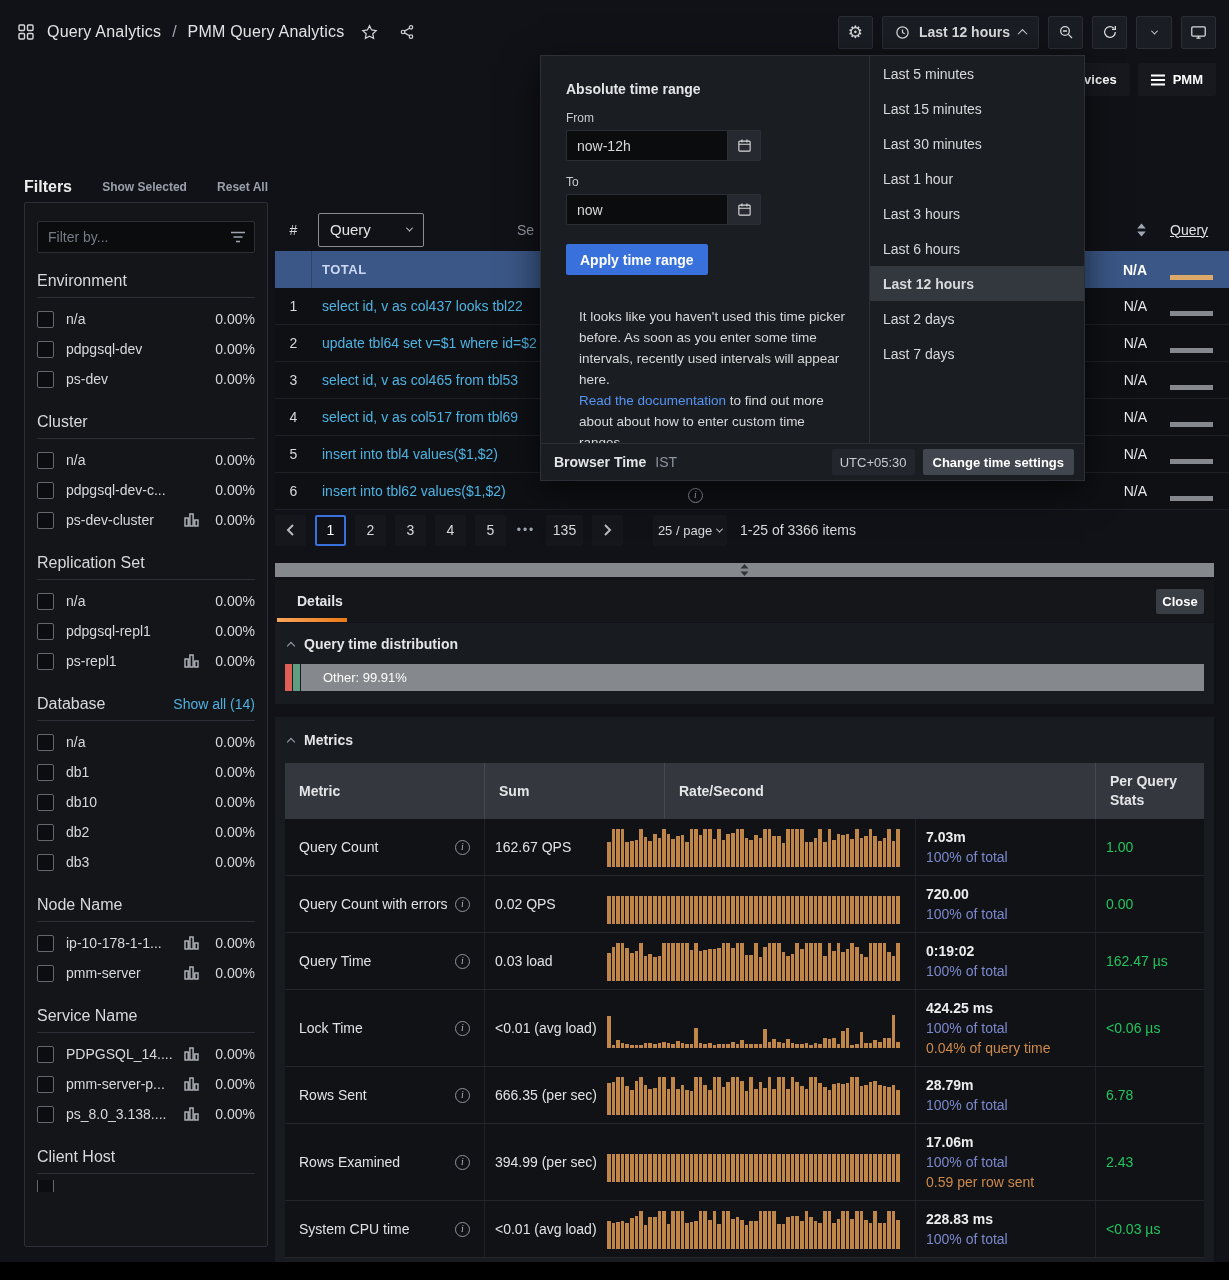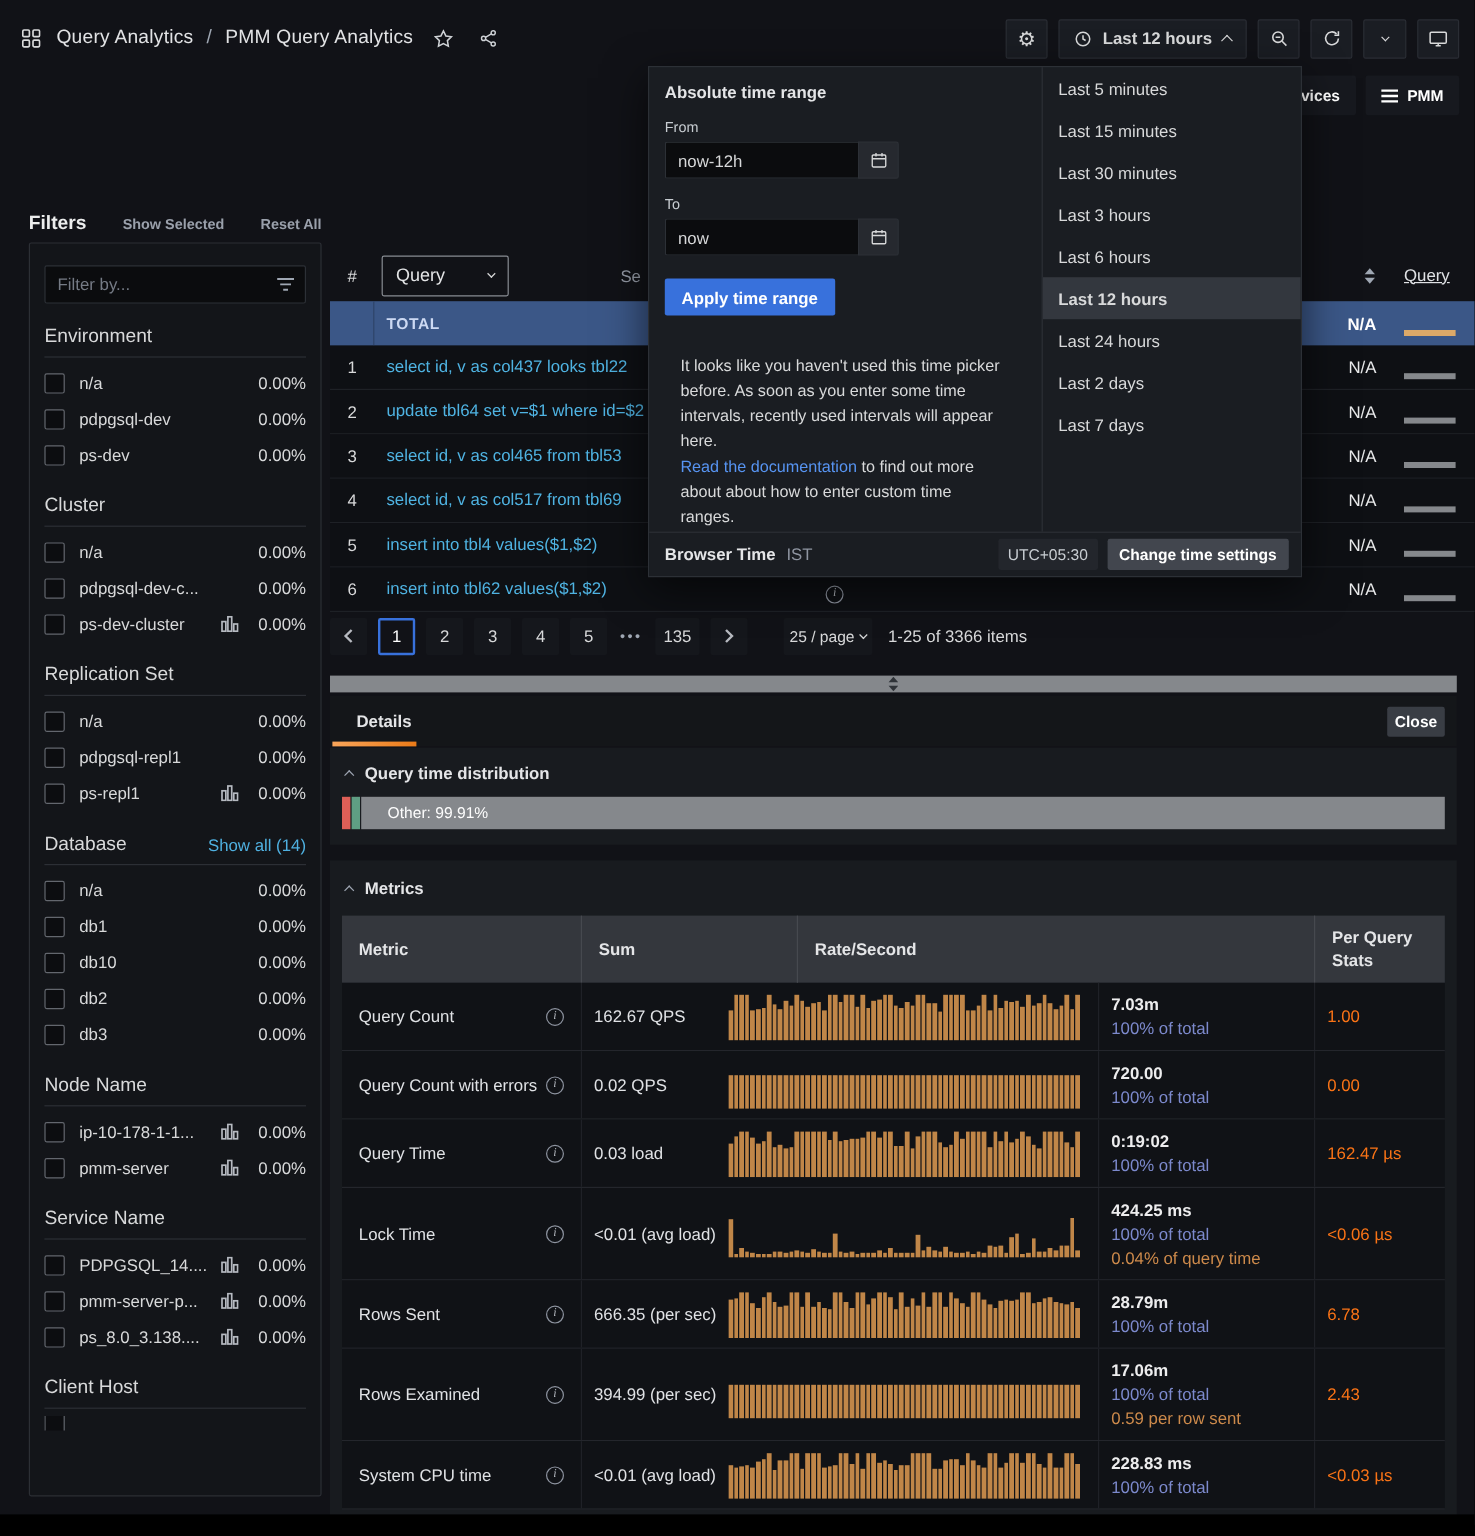--- a/index.html
+++ b/index.html
@@ -113,25 +113,25 @@
   .m-metric{padding:0 14px;justify-content:space-between}
   .m-metric-name{font-size:14px;color:#e0e2e5}
   .m-rate{padding-left:10px}
   .m-rate-val{width:112px;font-size:14px;color:#e0e2e5;flex-shrink:0}
   .m-spark{width:296px;height:40px;display:flex;align-items:flex-end;overflow:hidden}
   .spark-bar{width:3.6px;margin-right:1px;background:#c08648;flex-shrink:0}
   .m-sum{padding-left:10px;flex-direction:column;align-items:flex-start;justify-content:center;gap:4px}
   .m-sum-main{font-size:14px;font-weight:700;color:#ededee}
   .m-sum-sub{font-size:14px;color:#7c89cc}
   .m-sum-extra{font-size:14px;color:#cd8a4b}
-  .m-pq{padding-left:10px;font-size:14px;color:#f97316;border-right:none}
+  .m-pq{padding-left:10px;font-size:14px;color:#22c55e;border-right:none}
 
   
   .tp-overlay{position:absolute;left:540px;top:55px;width:545px;height:426px;background:#1a1d22;border:1px solid #2c3036;box-shadow:0 10px 34px rgba(0,0,0,.6);z-index:20;display:flex}
-  .tp-left{width:328px;padding:13px;position:relative}
+  .tp-left{width:328px;padding:25px;position:relative}
   .tp-title{font-size:14px;font-weight:700;color:#e4e5e7}
   .tp-field-label{margin-top:14px;font-size:12px;color:#c7ccd1;margin-bottom:5px}
   .tp-input-row{display:flex;width:195px}
   .tp-input{flex:1;min-width:0;height:31px;background:#0b0c0e;border:1px solid #2c3036;border-right:none;border-radius:2px 0 0 2px;color:#d8d9da;font-size:14px;padding:0 10px;font-family:inherit}
   .tp-cal-btn{width:34px;height:31px;background:#26292f;border:1px solid #2c3036;border-radius:0 2px 2px 0;display:flex;align-items:center;justify-content:center;cursor:pointer}
   .tp-apply{margin-top:19px;height:31px;padding:0 14px;background:#3871dc;border:none;border-radius:2px;color:#fff;font-size:14px;font-weight:700;cursor:pointer;font-family:inherit}
   .tp-help{margin:31px 0 0 13px;width:268px;font-size:13.5px;line-height:21px;color:#d8d9da}
   .tp-doc-link{color:#5794f2;cursor:pointer;text-decoration:none}
   .tp-right{width:217px;border-left:1px solid #2c3036;display:flex;flex-direction:column;overflow:hidden}
   .tp-search{margin:5px 6px 4px;height:37px;border:2px solid #3276d9;border-radius:2px;background:#0b0c0e;display:flex;align-items:center;padding:0 9px;gap:7px;flex-shrink:0}
@@ -1223,24 +1223,24 @@
       <div class="tp-help">
         <span>It looks like you haven't used this time picker before. As soon as you enter some time intervals, recently used intervals will appear here.</span><br>
         <a class="tp-doc-link">Read the documentation</a><span> to find out more about about how to enter custom time ranges.</span>
       </div>
     </div>
     <div class="tp-right">
       <div class="tp-ranges">
           <div class="tp-range-item">Last 5 minutes</div>
           <div class="tp-range-item">Last 15 minutes</div>
           <div class="tp-range-item">Last 30 minutes</div>
+          <div class="tp-range-item">Last 1 hour</div>
           <div class="tp-range-item">Last 3 hours</div>
           <div class="tp-range-item">Last 6 hours</div>
           <div class="tp-range-item selected">Last 12 hours</div>
-          <div class="tp-range-item">Last 24 hours</div>
           <div class="tp-range-item">Last 2 days</div>
           <div class="tp-range-item">Last 7 days</div>
         </div>
     </div>
     <div class="tp-footer">
       <span class="tp-bt-label">Browser Time</span>
       <span class="tp-bt-tz">IST</span>
       <span class="tp-utc">UTC+05:30</span>
       <button class="tp-change">Change time settings</button>
     </div>

